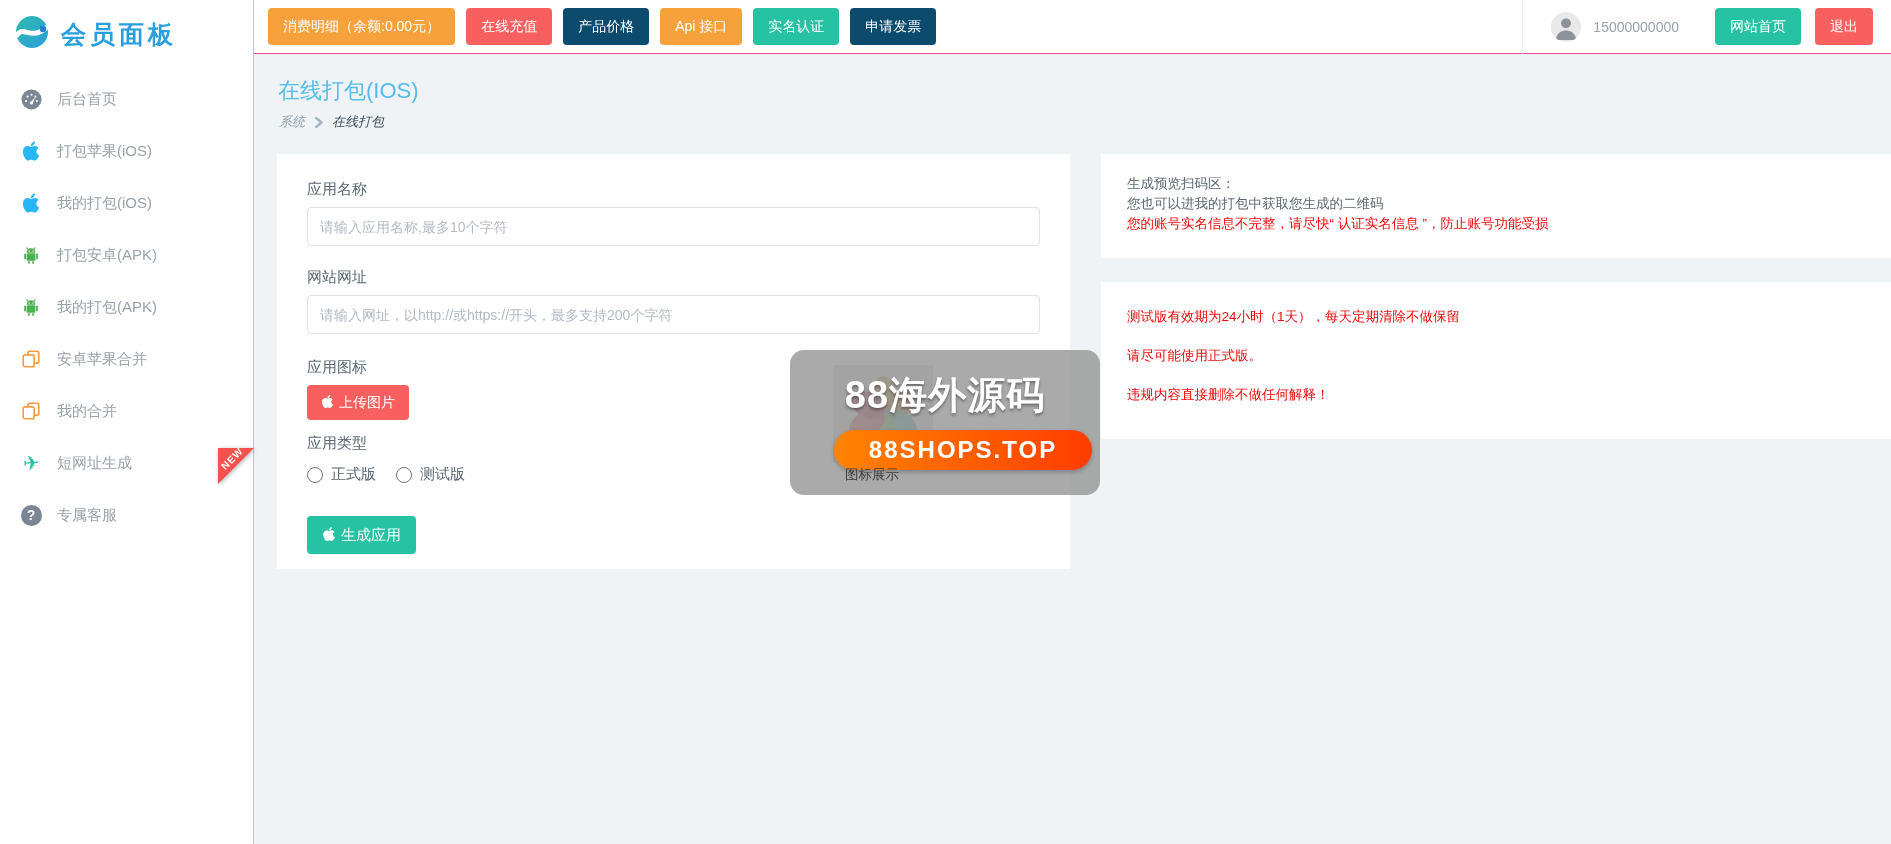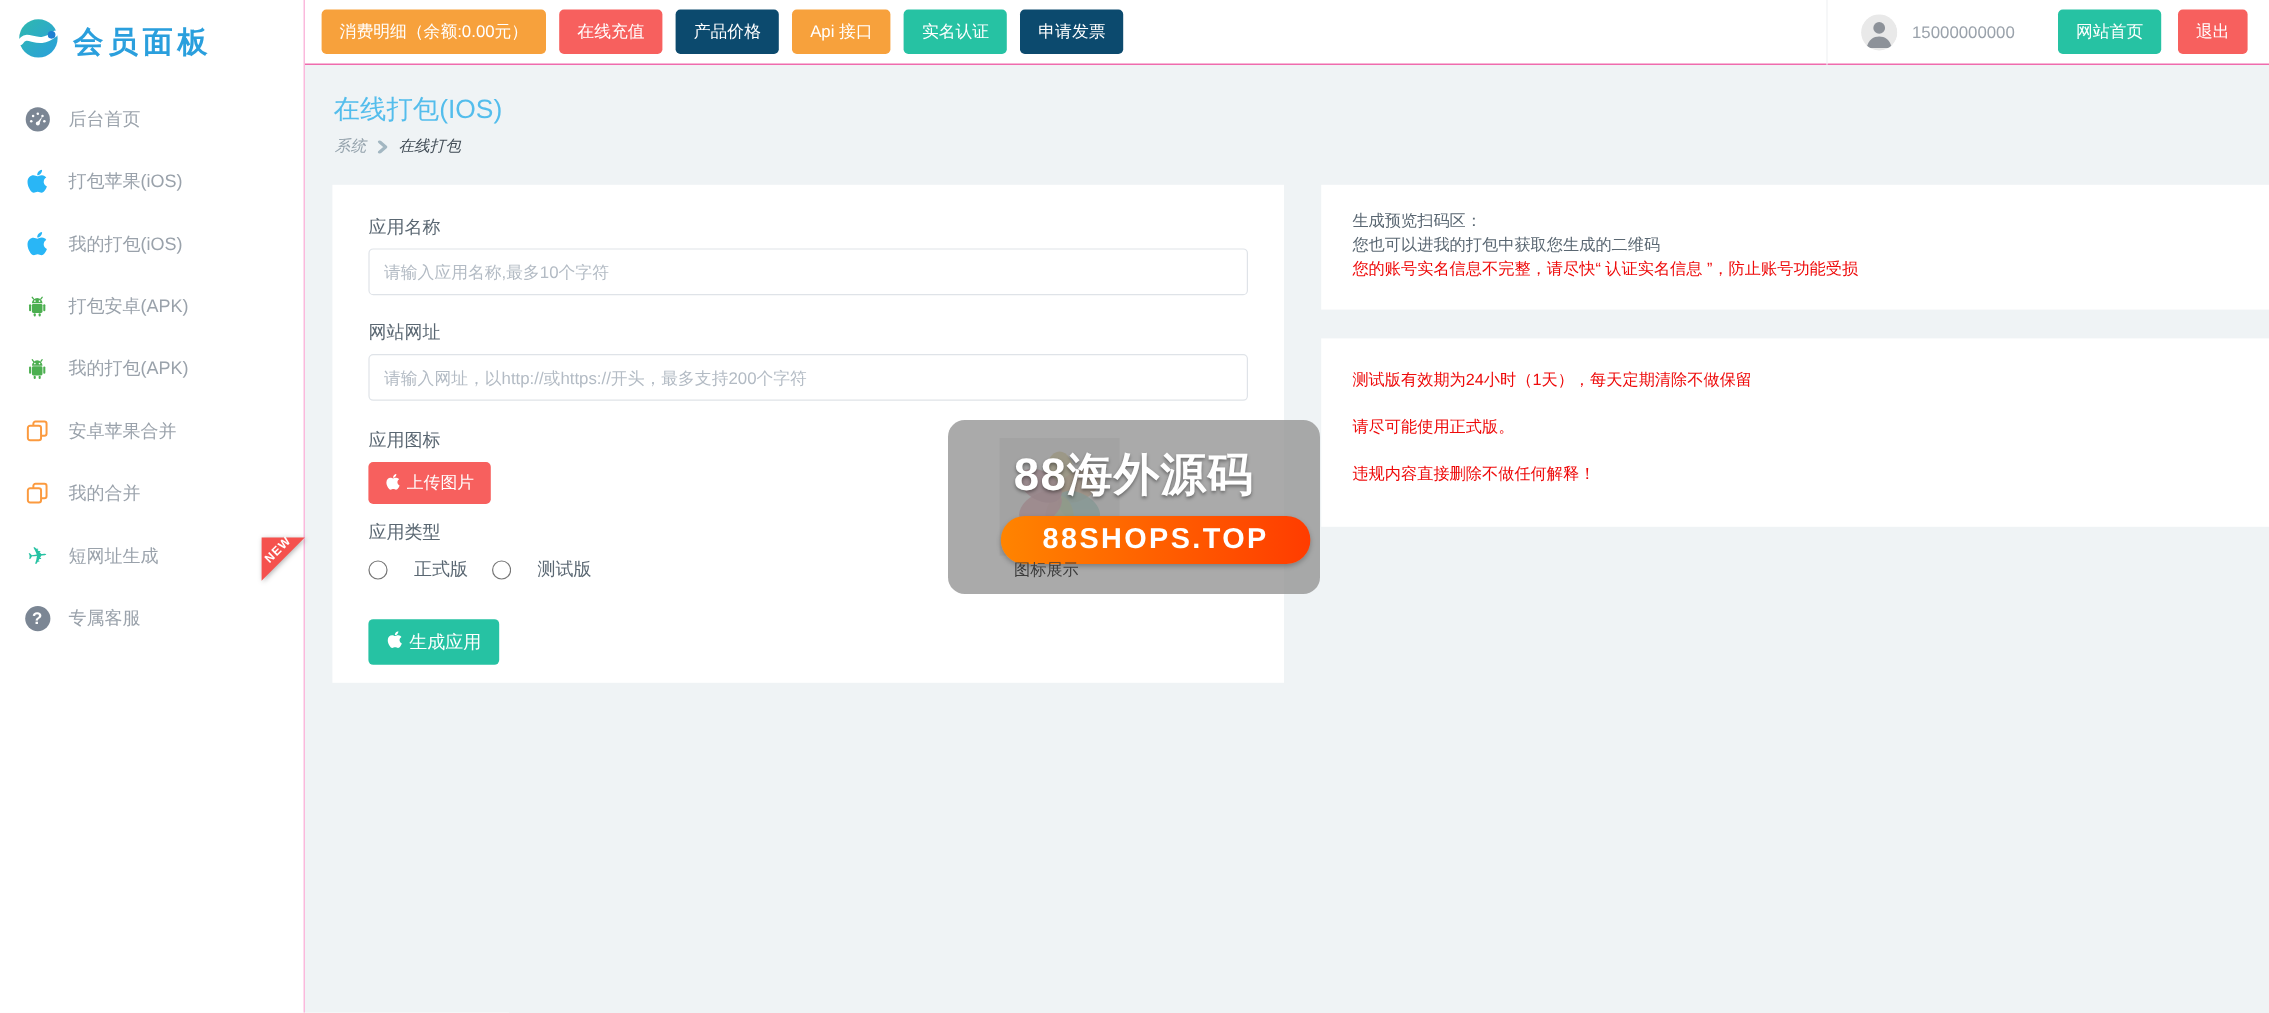--- a/index.html
+++ b/index.html
@@ -87,21 +87,21 @@
   .f-input.second { margin-bottom:24px; }
   .btn-upload {
     display:inline-flex; align-items:center; gap:5px;
     background:#f7605e; color:#fff; border:none; border-radius:4px;
     height:35px; padding:0 14px; font-size:14px; cursor:pointer; margin-bottom:8px;
     font-family:"Liberation Sans","DejaVu Sans",sans-serif;
   }
   .f-note { font-size:13.5px; color:#5a6772; margin-bottom:28px; }
   .type-label { margin-top:6px; margin-bottom:12px; }
   .radio-row { display:flex; align-items:center; gap:20px; margin-bottom:32px; }
-  .radio-opt { display:flex; align-items:center; gap:22px; font-size:15px; color:#5a6772; cursor:pointer; }
+  .radio-opt { display:flex; align-items:center; gap:8px; font-size:15px; color:#5a6772; cursor:pointer; }
   .radio-opt input { width:16px; height:16px; accent-color:#9aa2ab; cursor:pointer; }
   .btn-submit {
     display:inline-flex; align-items:center; gap:5px;
     background:#26c2a3; color:#fff; border:none; border-radius:4px;
     height:38px; padding:0 15px; font-size:15px; cursor:pointer;
     font-family:"Liberation Sans","DejaVu Sans",sans-serif;
   }
 
   
   .icon-preview {

